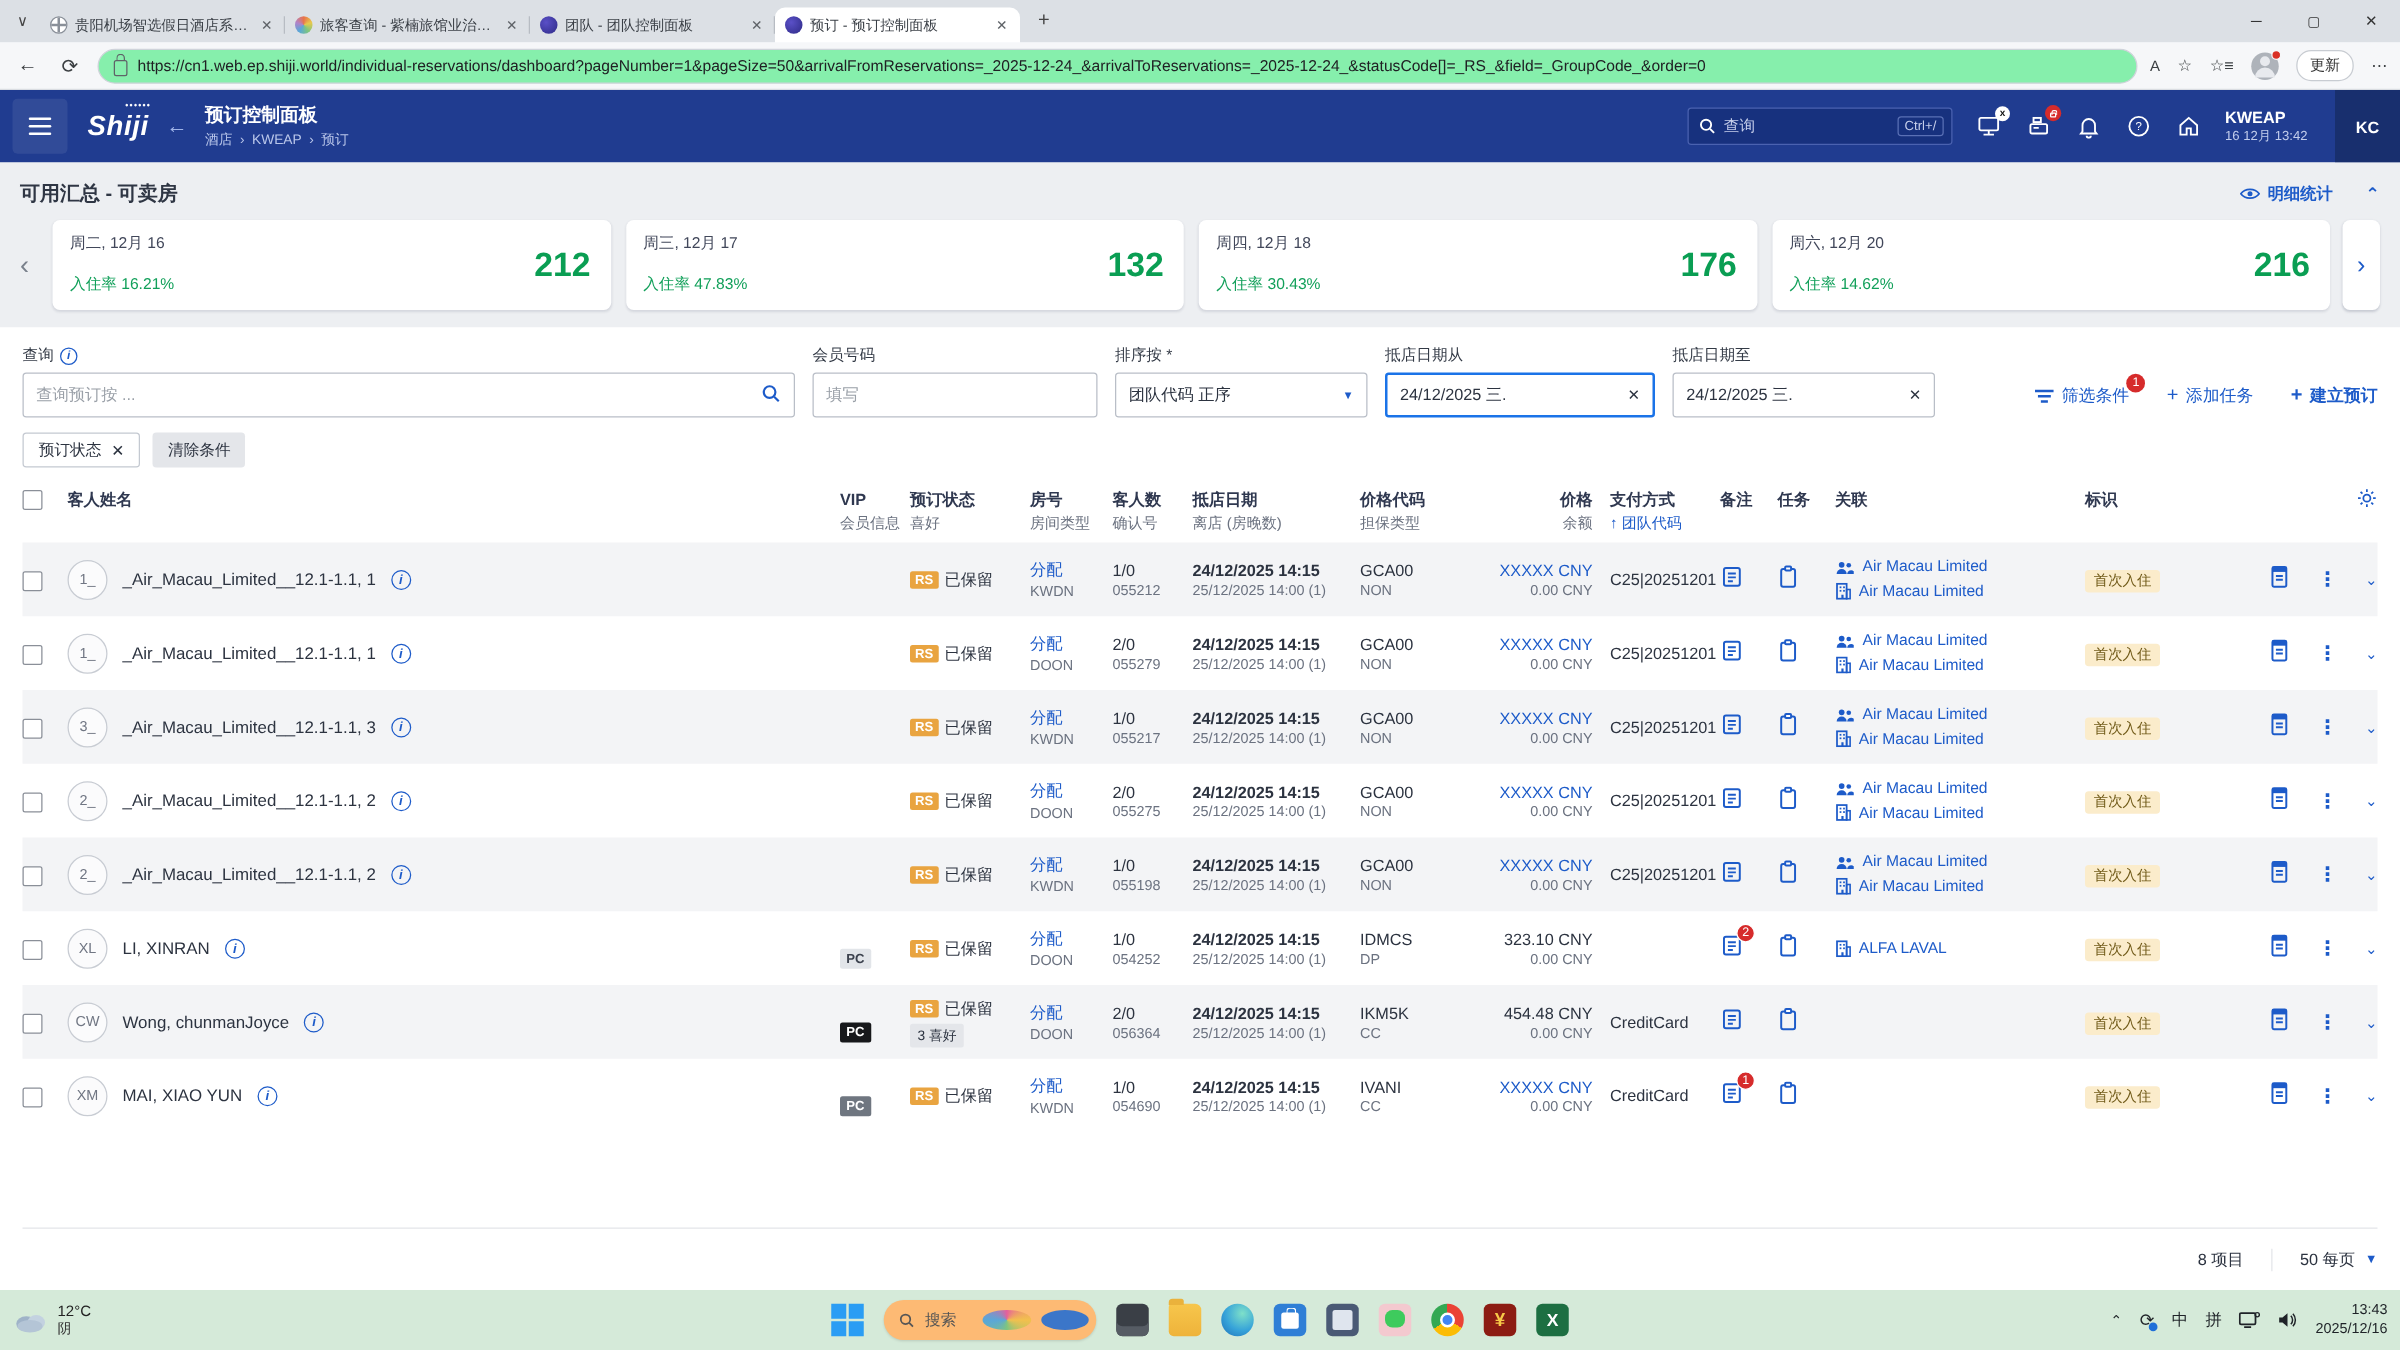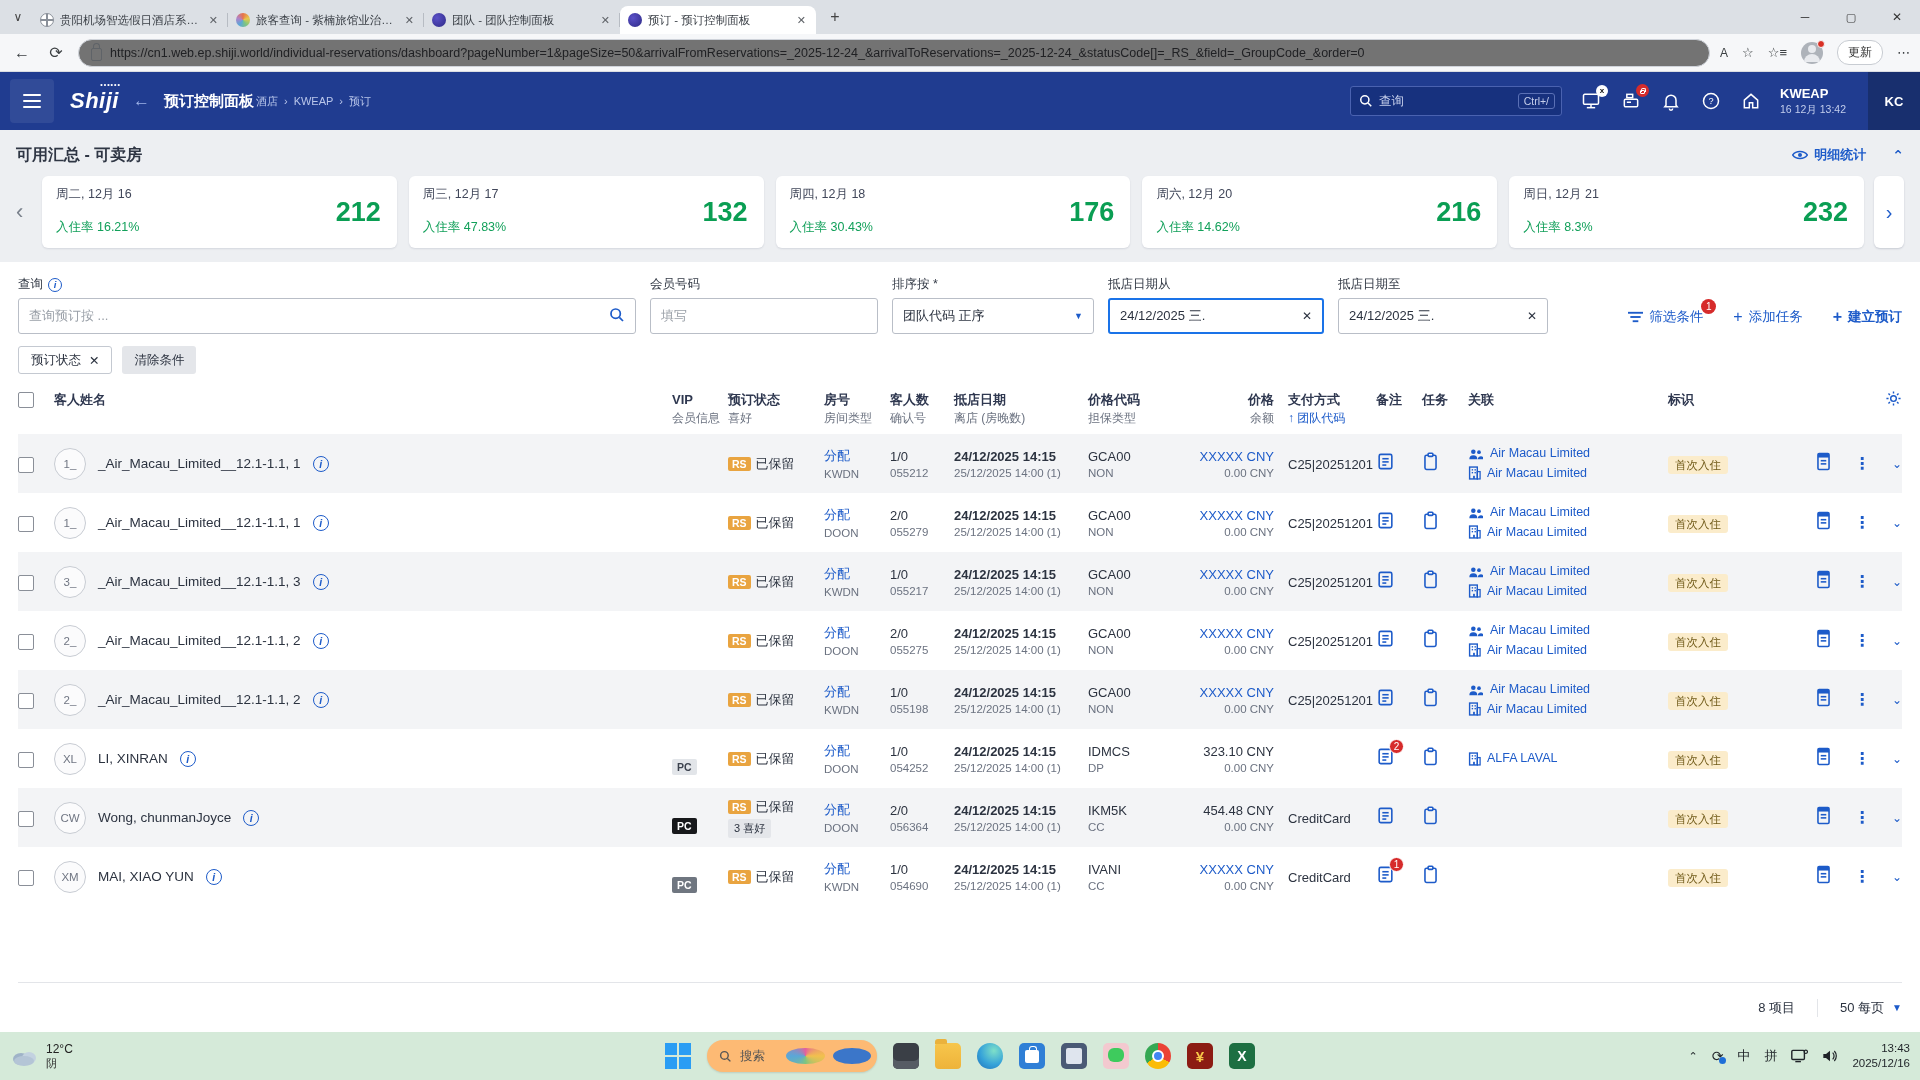--- a/index.html
+++ b/index.html
@@ -19,40 +19,40 @@
   .fav.globe:before { content:""; position:absolute; left:5px; top:0; bottom:0; width:1.5px; background:#8a9099;}
   .fav.globe:after { content:""; position:absolute; top:5px; left:0; right:0; height:1.5px; background:#8a9099;}
   .fav.colorful { background:conic-gradient(#e8734a,#e7c94c,#7fc57f,#5aa7d8,#b083c9,#e8734a); }
   .fav.purple { background:radial-gradient(circle at 35% 35%, #5a50c7, #2e2a86); }
   .newtab { width:26px; height:26px; margin:0 0 4px 6px; display:flex; align-items:center; justify-content:center; font-size:16px; color:#444; }
   .win-controls { margin-left:auto; display:flex; height:100%; align-items:center; }
   .win-controls span { width:46px; height:100%; display:flex; align-items:center; justify-content:center; font-size:12px; color:#333; }
 
   .urlbar { height:38px; background:#f6f7f9; border-bottom:1px solid #dadde2; display:flex; align-items:center; padding:0 10px; gap:10px; }
   .nav-ico { font-size:16px; color:#3c4043; width:24px; text-align:center; }
-  .url-pill { flex:1; height:28px; background:#737373; border:1px solid #cfd3da; border-radius:14px; display:flex; align-items:center; padding:0 12px; gap:8px; }
+  .url-pill { flex:1; height:28px; background:#86efac; border:1px solid #cfd3da; border-radius:14px; display:flex; align-items:center; padding:0 12px; gap:8px; }
   .lock-ico { width:11px; height:13px; border:1.5px solid #5f6368; border-radius:2px; position:relative; margin-top:3px; }
   .lock-ico:before { content:""; position:absolute; top:-6px; left:1px; width:5px; height:5px; border:1.5px solid #5f6368; border-bottom:none; border-radius:4px 4px 0 0; }
   .url-text { font-size:12.5px; color:#202124; white-space:nowrap; overflow:hidden; flex:1; }
   .url-right { display:flex; align-items:center; gap:14px; color:#3c4043; font-size:13px; }
   .readaloud { font-size:12px; }
   .browser-avatar { width:22px; height:22px; border-radius:50%; background:#aeb3ba; position:relative; }
   .browser-avatar:before{ content:""; position:absolute; top:3px; left:7px; width:8px; height:8px; border-radius:50%; background:#e8eaee;}
   .browser-avatar:after{ content:""; position:absolute; bottom:2px; left:3px; width:16px; height:8px; border-radius:8px 8px 0 0; background:#e8eaee;}
   .avatar-dot { position:absolute; right:-2px; top:-2px; width:8px; height:8px; background:#d93025; border-radius:50%; border:1.5px solid #f6f7f9; z-index:1;}
   .update-pill { border:1px solid #c8ccd2; border-radius:12px; padding:3px 10px; font-size:12px; color:#333; background:#fff; }
 
   
   .app-header { height:58px; background:#203c90; display:flex; align-items:center; padding:0 0 0 10px; color:#fff; }
   .hamburger { width:44px; height:44px; border-radius:4px; background:rgba(255,255,255,.08); display:flex; flex-direction:column; justify-content:center; align-items:center; gap:4px; }
   .hamburger i { width:18px; height:2px; background:#fff; border-radius:1px; }
   .logo { font-size:22px; font-weight:bold; font-style:italic; letter-spacing:.5px; margin:0 14px 0 16px; position:relative; }
   .logo:after { content:"••••••"; position:absolute; top:-7px; right:-2px; font-size:7px; letter-spacing:1px; color:#fff; font-style:normal;}
   .back-arrow { color:#9fb4e8; font-size:17px; margin-right:14px; }
-  .ah-titleblock { display:flex; flex-direction:row; gap:2px; }
+  .ah-titleblock { display:flex; flex-direction:column; gap:2px; }
   .ah-title { font-size:15px; font-weight:bold; }
   .ah-breadcrumb { font-size:11px; color:#b9c6ea; display:flex; gap:6px; align-items:center;}
   .ah-right { margin-left:auto; display:flex; align-items:center; gap:18px; }
   .hdr-search { width:212px; height:30px; background:#17317e; border:1px solid #4a62b0; border-radius:3px; display:flex; align-items:center; padding:0 6px 0 8px; gap:6px; }
   .hdr-search .ph { color:#c6cfeb; font-size:12.5px; flex:1; }
   .kbd { border:1px solid #5a70b5; border-radius:3px; color:#c6cfeb; font-size:10.5px; padding:1px 5px; }
   .hdr-ico { position:relative; width:22px; height:22px; display:flex; align-items:center; justify-content:center; }
   .badge-x { position:absolute; top:-5px; right:-6px; width:12px; height:12px; background:#fff; color:#111; border-radius:50%; font-size:8px; line-height:12px; text-align:center; font-weight:bold; }
   .badge-lock { position:absolute; top:-6px; right:-7px; width:13px; height:13px; background:#d62b2b; border-radius:50%; display:flex; align-items:center; justify-content:center; }
   .badge-lock i { width:5px; height:4px; border:1px solid #fff; border-radius:1px; position:relative; display:block; margin-top:2px;}
@@ -334,25 +334,20 @@
   <div class="card">
     <div class="card-day">周四, 12月 18</div>
     <div class="card-occ">入住率 30.43%</div>
     <div class="card-val">176</div>
   </div>
   <div class="card">
     <div class="card-day">周六, 12月 20</div>
     <div class="card-occ">入住率 14.62%</div>
     <div class="card-val">216</div>
   </div>
-  <div class="card">
-    <div class="card-day">周日, 12月 21</div>
-    <div class="card-occ">入住率 8.3%</div>
-    <div class="card-val">232</div>
-  </div>
         </div>
       <div class="car-next">›</div>
     </div>
   </div>
 
   <div class="content">
 
     <div class="filters">
       <div class="f-field" style="width:618px;">
         <div class="f-label">

